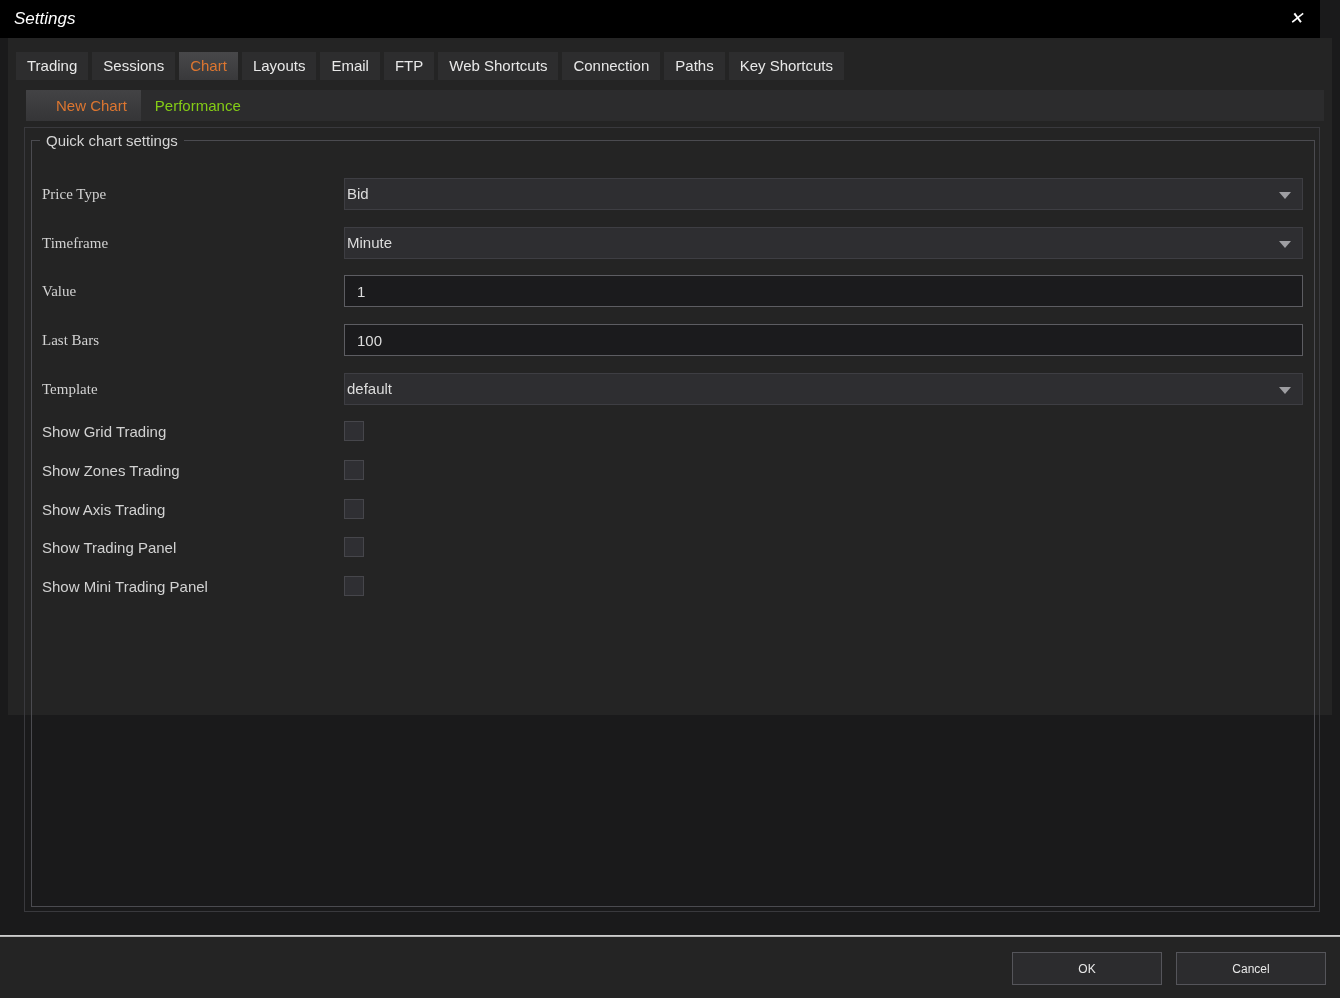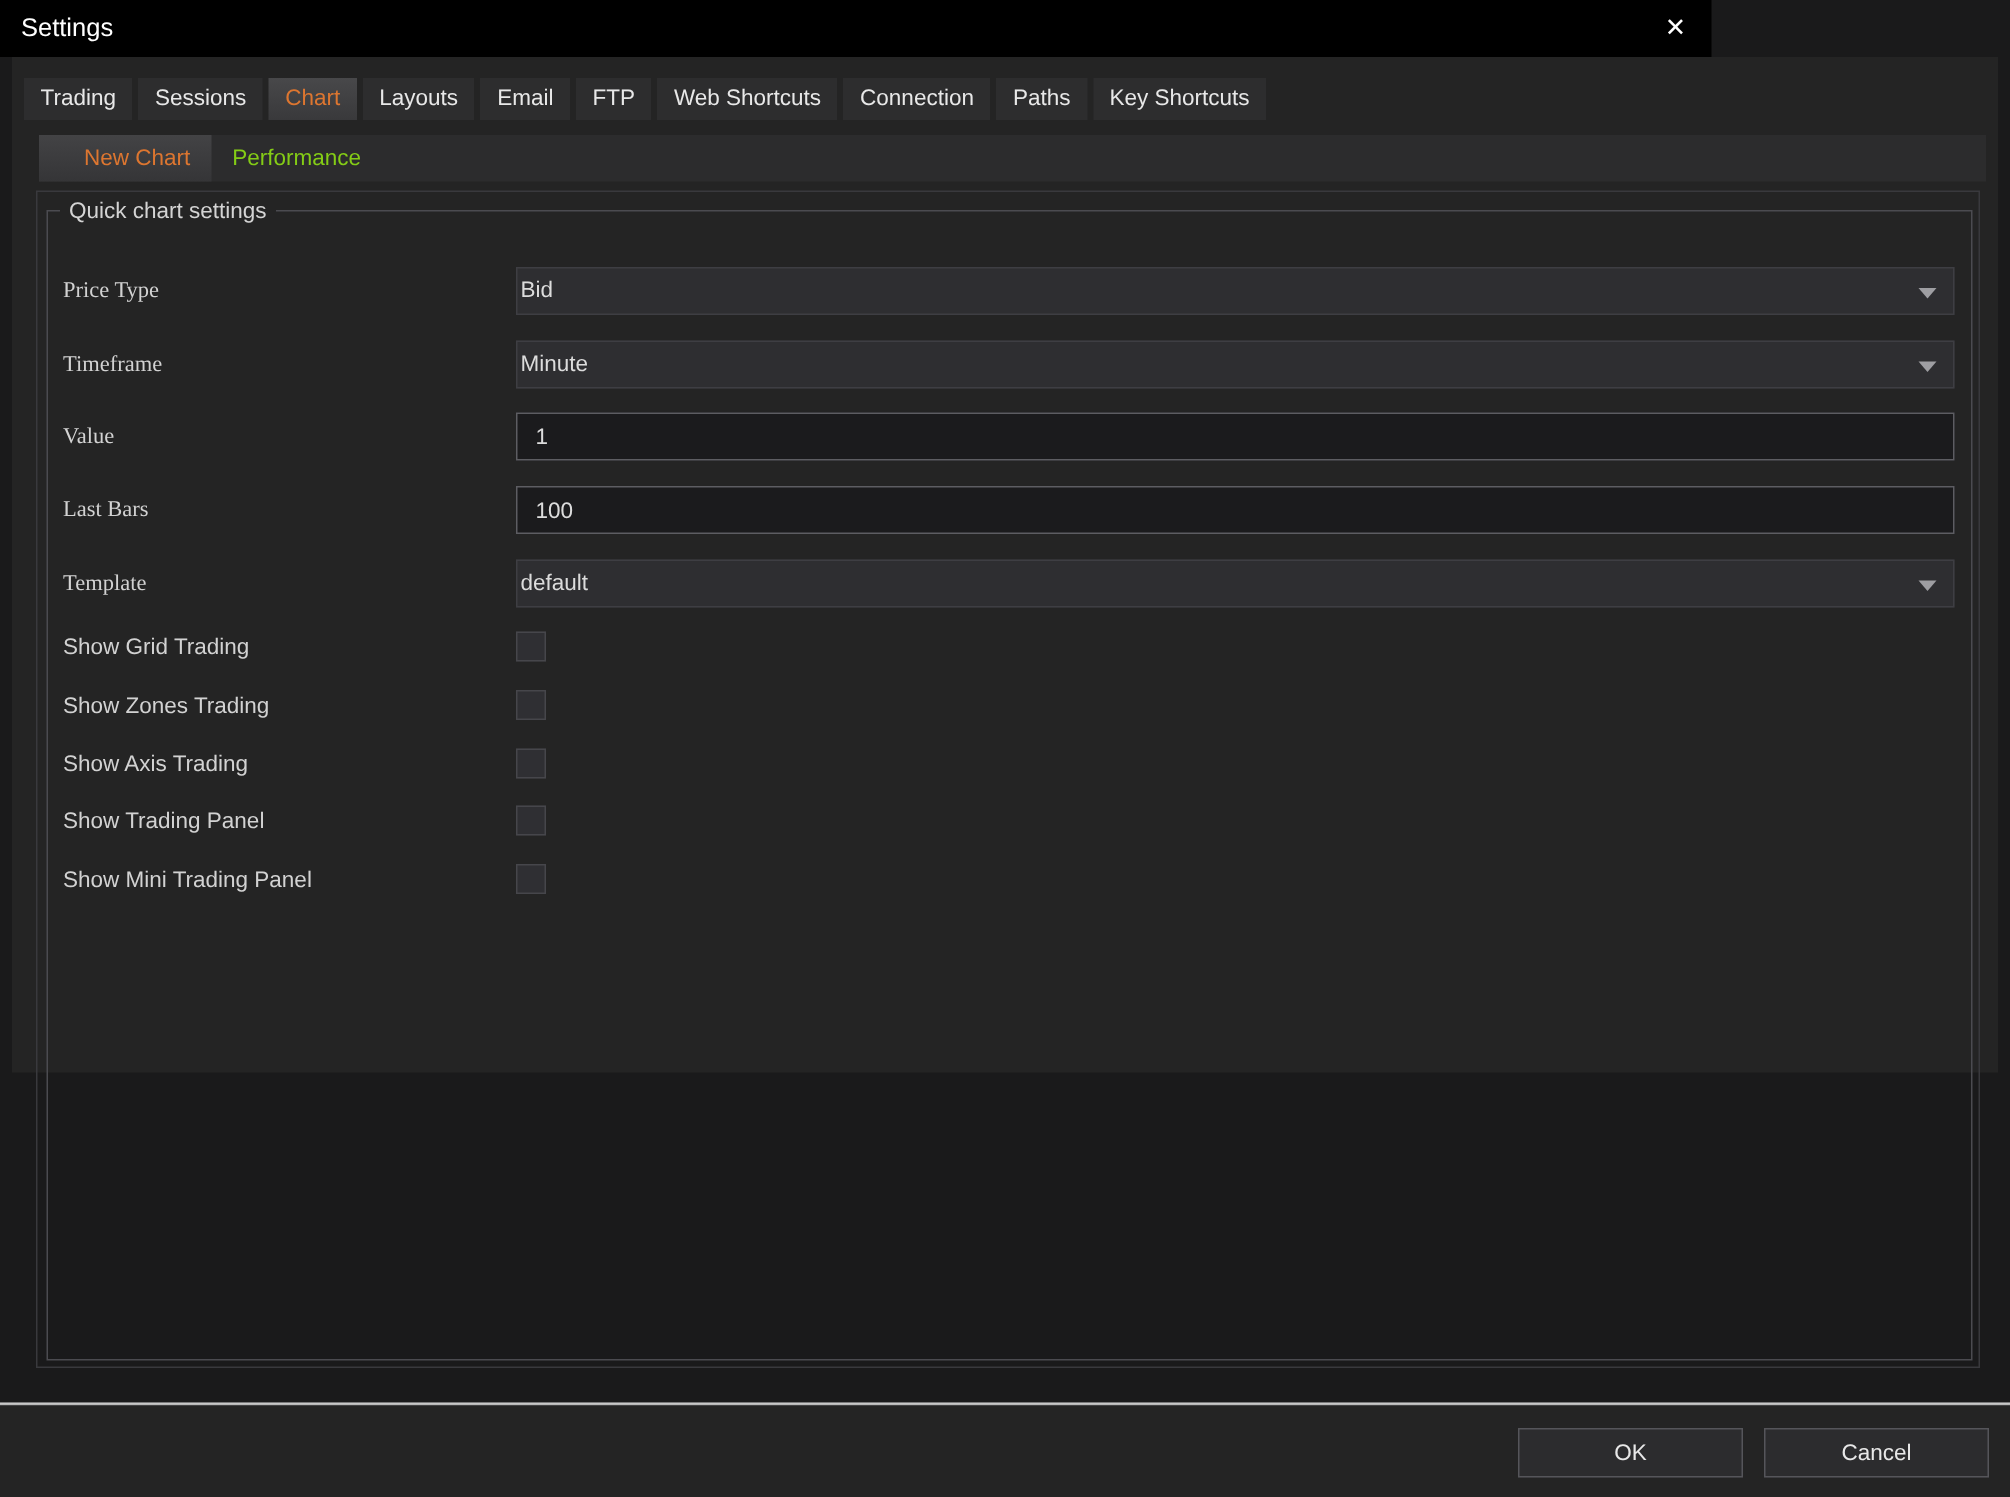--- a/index.html
+++ b/index.html
@@ -7,22 +7,23 @@
   body {
     position: relative;
     background: #1a1a1b;
     font-family: "Liberation Sans", sans-serif;
     overflow: hidden;
     color: #e0e0e0;
   }
 
   
   .titlebar {
-    position: absolute; left: 0; top: 0; width: 1141px; height: 38px;
+    position: absolute; left: 0; top: 0; width: 1320px; height: 38px;
     background: #000000;
+    font-style: italic;
   }
   .titlebar .title {
     position: absolute; left: 14px; top: 0; height: 38px; line-height: 38px;
     font-size: 17px; color: #ffffff;
   }
   .close-btn {
     position: absolute; right: 4px; top: 0; width: 40px; height: 36px;
     display: flex; align-items: center; justify-content: center;
     color: #ffffff; font-size: 17px; cursor: pointer;
   }
@@ -116,21 +117,21 @@
     position: absolute; left: 0; top: 935px; width: 1340px; height: 2px;
     background: linear-gradient(#d8d8d8, #a8a8a8);
   }
   .bottombar {
     position: absolute; left: 0; top: 937px; width: 1340px; height: 61px;
     background: #242424;
   }
   .btn {
     position: absolute; top: 15px; width: 150px; height: 33px;
     background: #2c2c2e; border: 1px solid #55555a;
-    color: #e8e8e8; font-size: 15px;
+    color: #e8e8e8; font-size: 12px;
     display: flex; align-items: center; justify-content: center;
     cursor: pointer;
   }
   .btn-ok { left: 1012px; }
   .btn-cancel { left: 1176px; }
 </style>
 </head>
 <body>
 
 <div class="titlebar">

